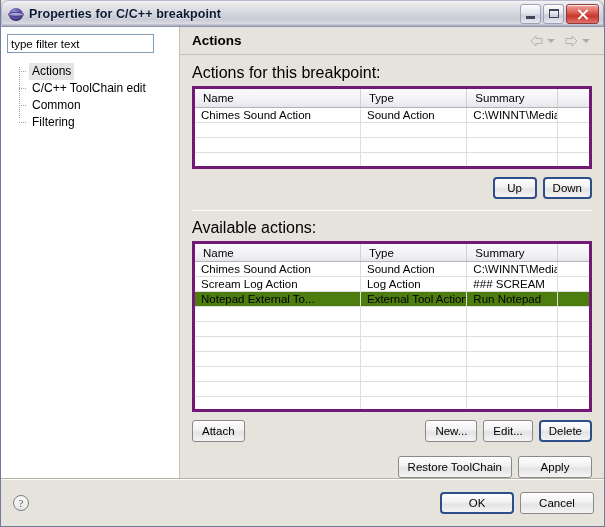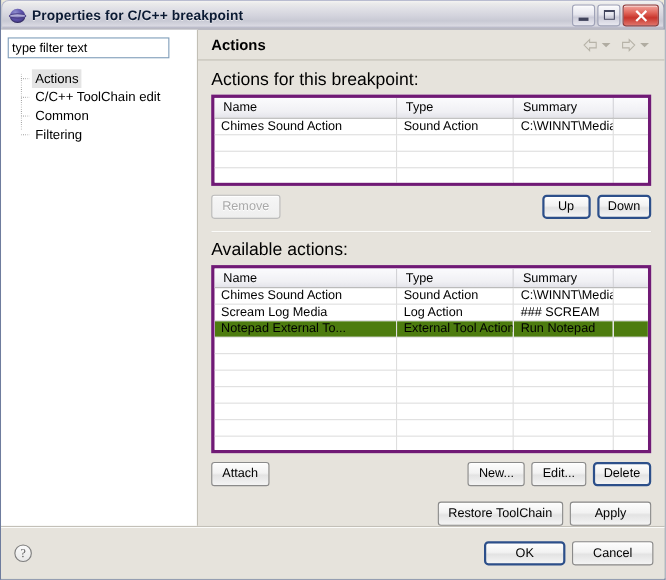--- a/index.html
+++ b/index.html
@@ -435,21 +435,20 @@
                     <td></td>
                     <td></td>
                     <td></td>
                     <td></td>
                   </tr>
               </tbody>
             </table>
           </div>
 
           <div class="btn-row">
-            <button class="btn disabled">Remove</button>
             <span class="spacer"></span>
             <button class="btn focused">Up</button>
             <button class="btn focused">Down</button>
           </div>
 
           <div class="hr"></div>
 
           <div class="section-label">Available actions:</div>
           <div class="table-wrap">
             <table class="grid">
@@ -468,21 +467,21 @@
                 </tr>
               </thead>
               <tbody>
                 <tr>
                   <td>Chimes Sound Action</td>
                   <td>Sound Action</td>
                   <td>C:\WINNT\Media\ch...</td>
                   <td></td>
                 </tr>
                 <tr>
-                  <td>Scream Log Media</td>
+                  <td>Scream Log Action</td>
                   <td>Log Action</td>
                   <td>### SCREAM</td>
                   <td></td>
                 </tr>
                 <tr class="selected">
                   <td>Notepad External To...</td>
                   <td>External Tool Action</td>
                   <td>Run Notepad</td>
                   <td></td>
                 </tr>

